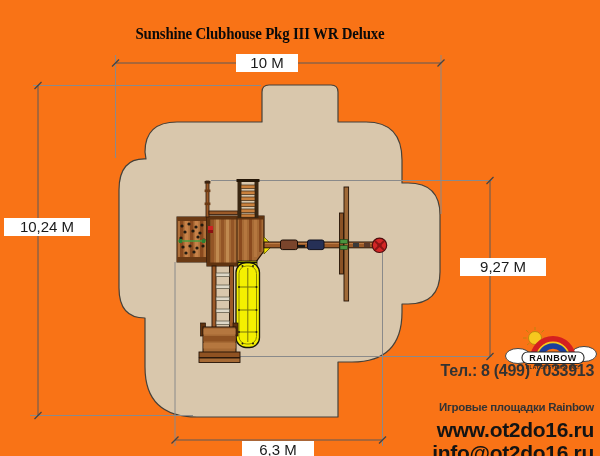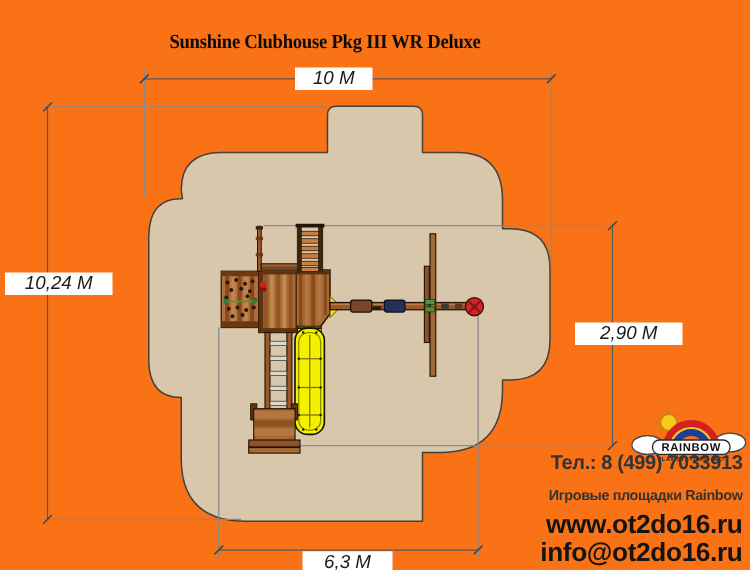--- a/index.html
+++ b/index.html
@@ -8,32 +8,32 @@
     font-family:"Liberation Sans",sans-serif;
   }
   .title{
     position:absolute;left:60px;top:25px;width:400px;text-align:center;
     font-family:"Liberation Serif",serif;font-weight:bold;font-size:16px;color:#0a0a0a;
     letter-spacing:-0.2px;transform:scaleX(0.93);transform-origin:50% 50%;
     white-space:nowrap;
   }
   .dim-label{
     position:absolute;background:#ffffff;color:#1a1a1a;font-size:15px;
-    padding:0 5px;white-space:nowrap;text-align:center;line-height:18px;font-style:italic;
+    padding:0 5px;white-space:nowrap;text-align:center;line-height:18px;
   }
   #dim-top   {left:236px;top:54px;width:52px;}
   #dim-left  {left:4px;top:218px;width:76px;}
   #dim-right {left:460px;top:258px;width:76px;}
   #dim-bottom{left:242px;top:428px;width:62px;margin-top:13px;}
   .contact{
     position:absolute;right:6px;top:362px;text-align:right;color:#2d2d2d;
     font-weight:bold;letter-spacing:-0.3px;line-height:18px;
   }
   .contact .tel{font-size:16px;color:#333333;text-align:right;}
-  .contact .tagline{font-size:11.5px;margin-top:8px;color:#333333;}
+  .contact .tagline{font-size:11.5px;margin-top:18px;color:#333333;}
   .contact .web{font-size:21px;margin-top:5px;color:#141414;}
   .logo{position:absolute;left:505px;top:325px;width:92px;height:48px;}
   svg{display:block;}
 </style>
 </head>
 <body>
 
 <div id="stage">
 
   <svg width="600" height="456" viewBox="0 0 600 456" style="position:absolute;left:0;top:0">
@@ -223,21 +223,21 @@
       <rect x="203.5" y="343" width="32" height="5.5" fill="#b5773f"></rect>
       <rect x="199" y="352" width="41" height="5.5" fill="#8f5222" stroke="#241306" stroke-width="0.9"></rect>
       <rect x="199" y="358" width="41" height="4.5" fill="#a66a35" stroke="#241306" stroke-width="0.9"></rect>
     </g>
   </svg>
 
   <div class="title">Sunshine Clubhouse Pkg III WR Deluxe</div>
 
   <div class="dim-label" id="dim-top">10 M</div>
   <div class="dim-label" id="dim-left">10,24 M</div>
-  <div class="dim-label" id="dim-right">2,90 M</div>
+  <div class="dim-label" id="dim-right">9,27 M</div>
   <div class="dim-label" id="dim-bottom">6,3 M</div>
 
   <svg class="logo" viewBox="0 0 92 48">
     <g>
       <g stroke="#b8860b" stroke-width="0.9">
         <line x1="30" y1="2" x2="30" y2="5"></line>
           <line x1="21" y1="5" x2="23.5" y2="7.5"></line>
         <line x1="39" y1="5" x2="36.5" y2="7.5"></line>
           <line x1="18" y1="13" x2="21.5" y2="13"></line>
         <line x1="42" y1="13" x2="38.5" y2="13"></line>

